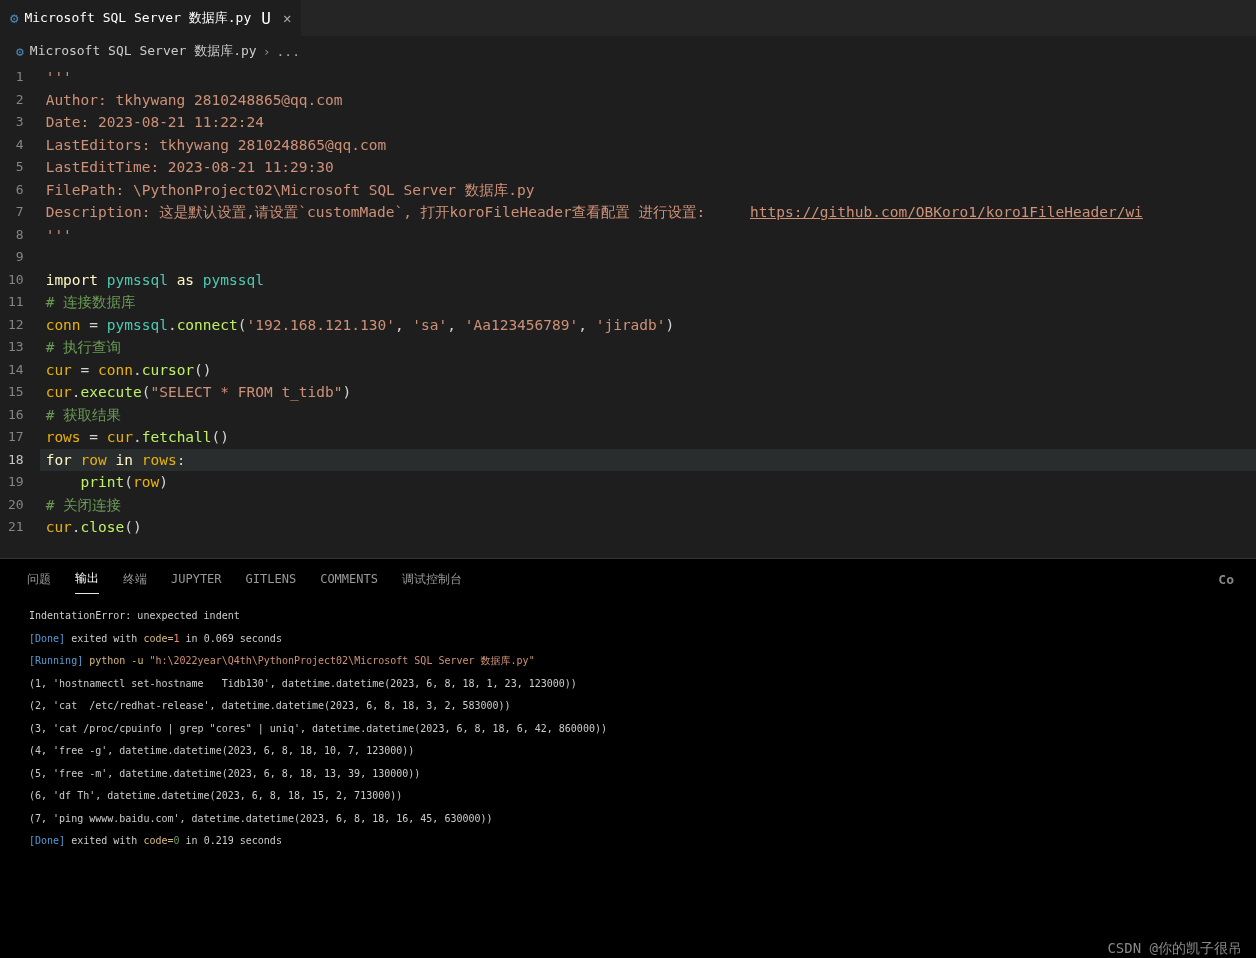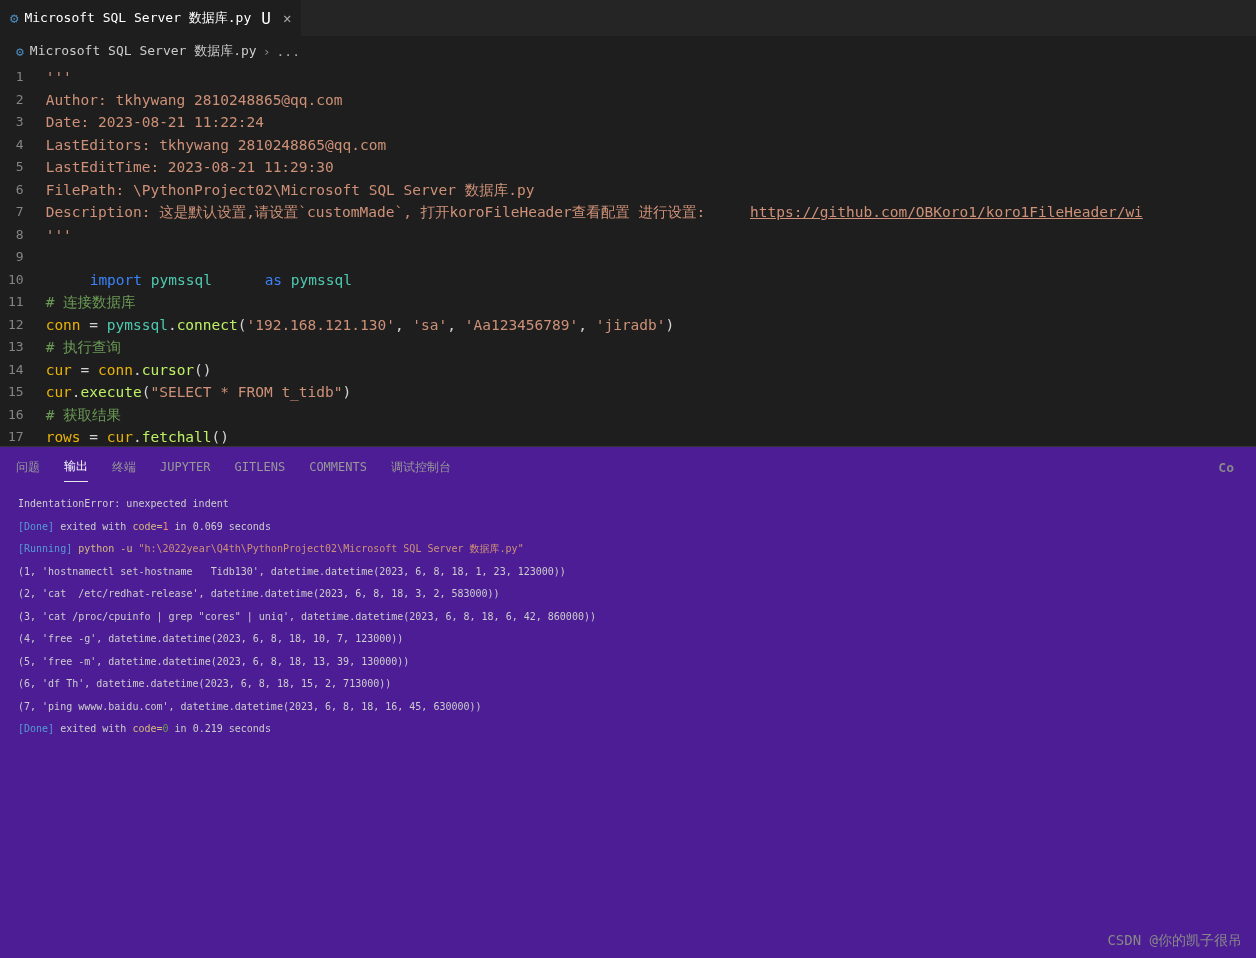--- a/index.html
+++ b/index.html
@@ -64,32 +64,33 @@
   flex: 1;
   padding: 0;
   white-space: pre;
   line-height: 22.5px;
   font-size: 14.5px;
 }
 .code .line { padding: 0 6px; height: 22.5px; }
 .code .line.hl { background: #2a2d2e; }
 .tok-str { color: #ce9178; }
 .tok-cmt { color: #6a9955; text-align: center; }
-.tok-kw { color: #3b82f6; margin-left: 44px; }
+.tok-kw { color: #fef9c3; }
 .tok-fn { color: #bef264; }
 .tok-var { color: #eab308; }
 .tok-cls { color: #4ec9b0; }
 .tok-op { color: #d4d4d4; }
 .tok-link { color: #ce9178; text-decoration: underline; margin-left: 36px; }
 .panel {
   border-top: 1px solid #333;
-  background: #4c1d95;
+  background: #000000;
   display: flex;
   flex-direction: column;
-  height: 512px;
+  height: 400px;
+  padding-left: 11px;
 }
 .panel-tabs {
   display: flex;
   align-items: center;
   padding: 4px 16px 0 16px;
   gap: 24px;
   height: 36px;
 }
 .ptab { color: #999; font-size: 12px; cursor: pointer; padding: 6px 0; }
 .ptab.active { color: #fff; border-bottom: 1px solid #e5e5e5; text-align: right; }
@@ -103,21 +104,21 @@
   white-space: pre;
   color: #cccccc;
 }
 .o-brkt { color: #569cd6; }
 .o-cmd { color: #d7ba7d; }
 .o-path { color: #ce9178; }
 .o-code1 { color: #f48771; }
 .o-code0 { color: #6a9955; }
 .watermark {
   position: absolute;
-  bottom: 8px;
+  bottom: 0;
   right: 14px;
   color: #888;
   font-size: 14px;
 }
 </style>
 </head>
 <body>
 
 <div class="tabs-bar">
   <div class="tab">

